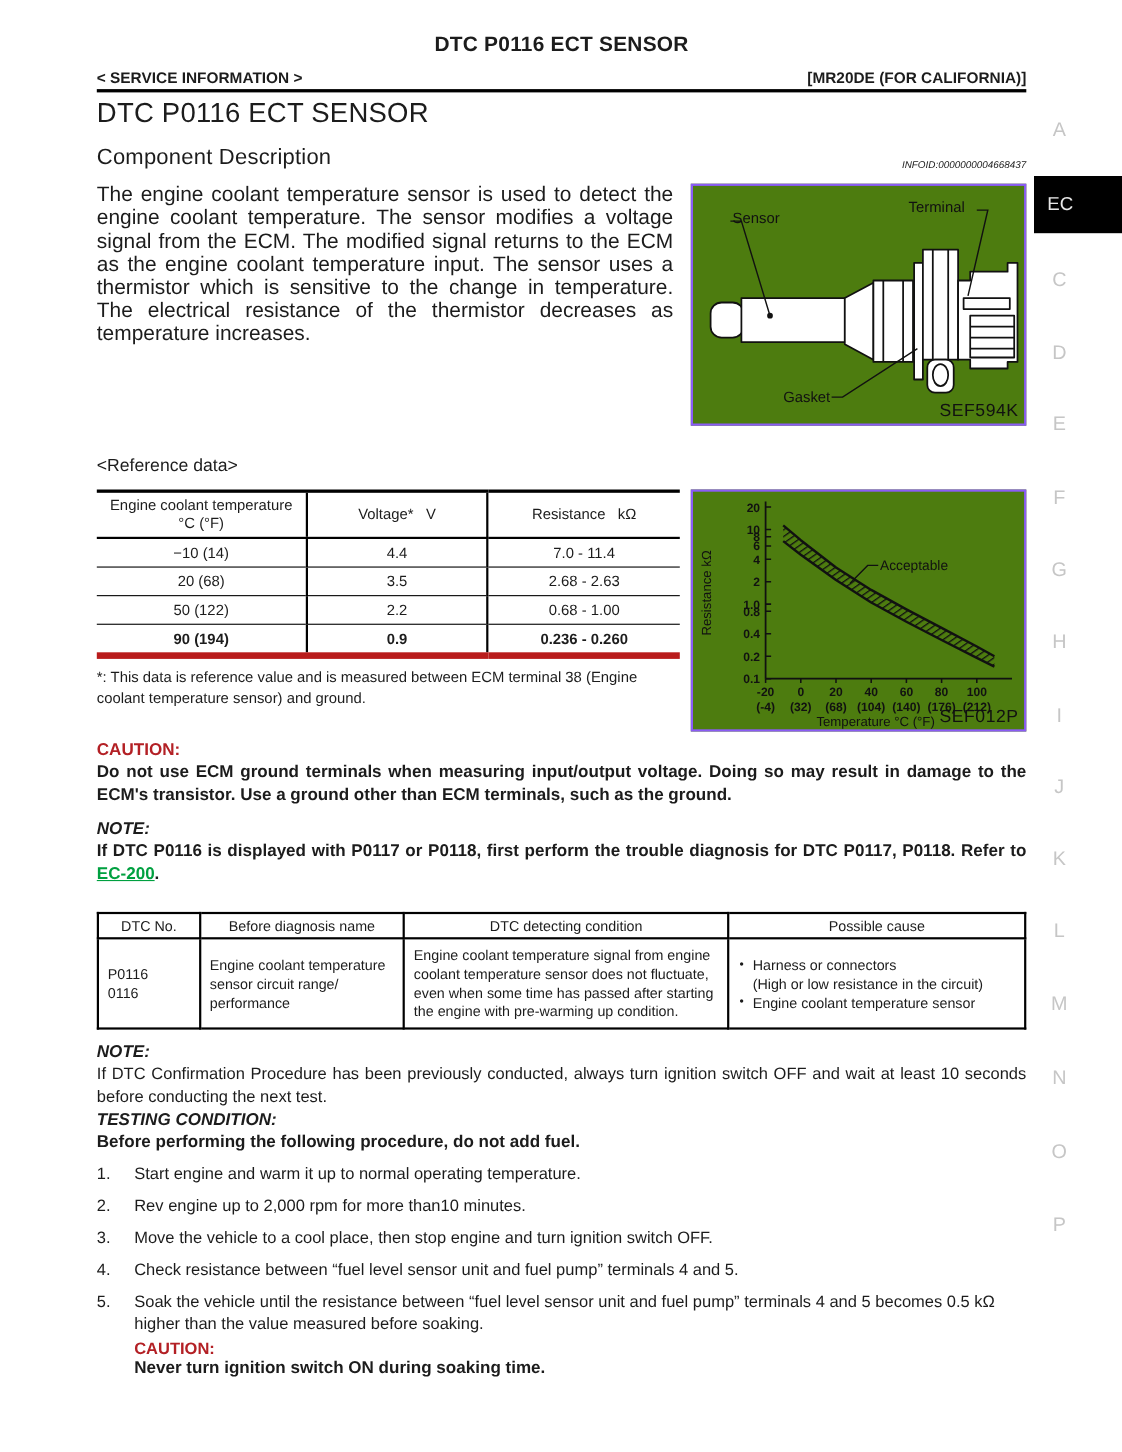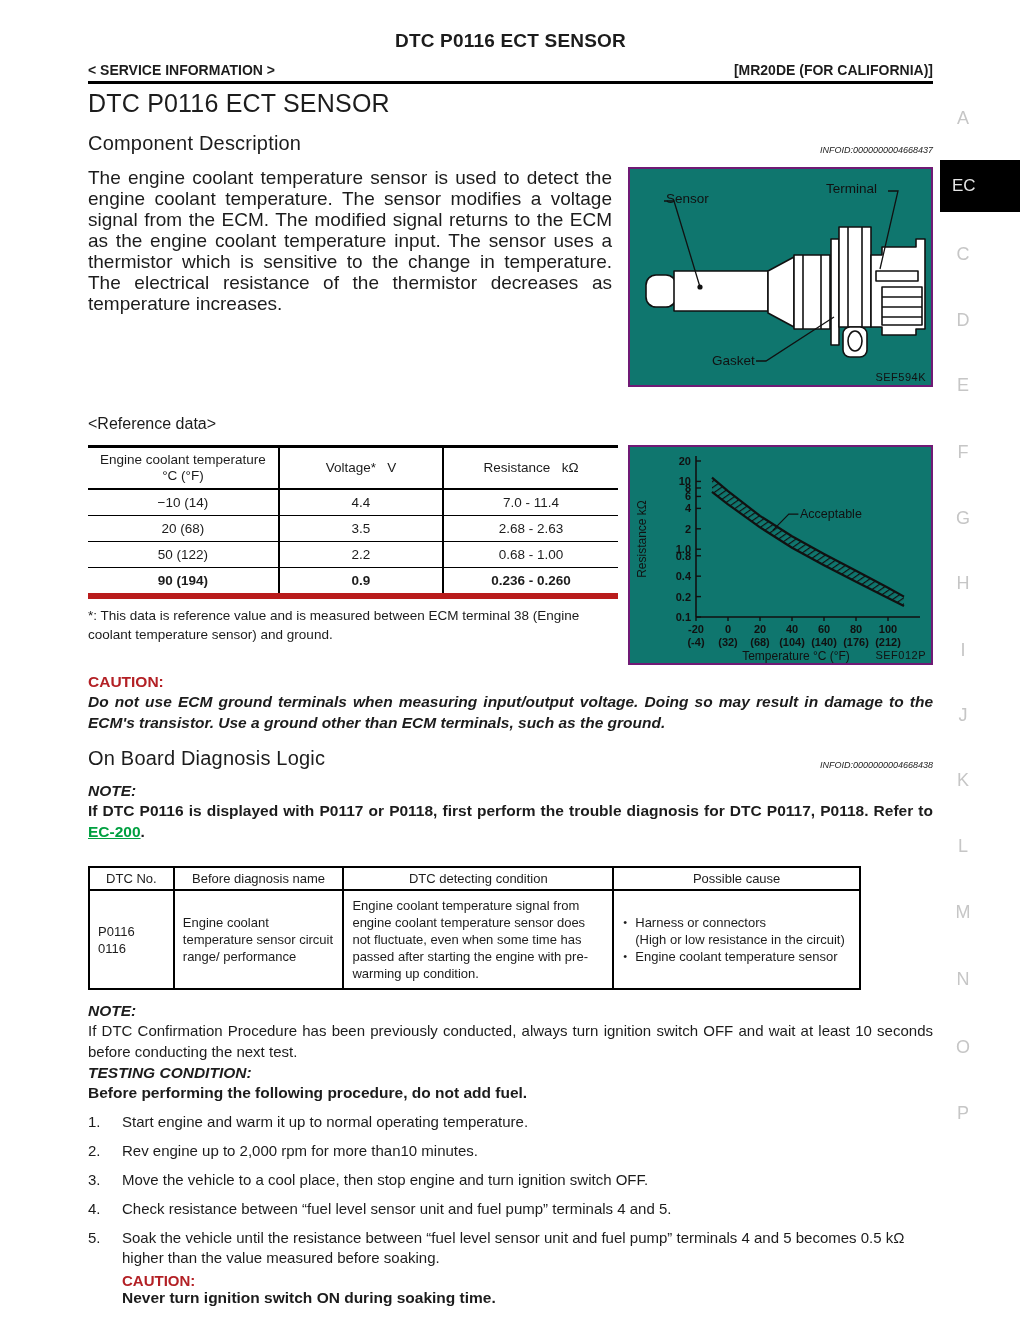--- a/index.html
+++ b/index.html
@@ -13,47 +13,47 @@
   .rule{height:3px;background:#000;margin-top:3px;}
   .h1{font-size:25px;font-weight:400;margin-top:5px;letter-spacing:.2px;}
 
   .section-head{display:flex;justify-content:space-between;align-items:flex-end;margin-top:14px;}
   .section-head h2{margin:0;font-size:20px;font-weight:400;letter-spacing:.2px;}
   .infoid{font-size:9px;font-style:italic;color:#222;}
 
   
   .cd-row{display:flex;margin-top:12px;}
   .body-par{width:524px;font-size:19px;line-height:21px;text-align:justify;margin:0;}
-  .figure{width:301px;height:216px;border:2px solid #701a75;position:relative;margin-left:auto;background:#0f766e;}
+  .figure{width:301px;height:216px;border:2px solid #8b5cf6;position:relative;margin-left:auto;background:#4d7c0f;}
   .figure svg{position:absolute;left:0;top:0;}
   .fig-label{position:absolute;font-size:13.5px;color:#111;}
-  .fig-code{position:absolute;right:5px;bottom:2px;font-size:11px;letter-spacing:.5px;color:#111;}
+  .fig-code{position:absolute;right:5px;bottom:2px;font-size:16px;letter-spacing:.5px;color:#111;}
 
   
   .ref-head{margin-top:28px;font-size:16px;font-weight:normal;}
   .ref-row{display:flex;margin-top:12px;}
   .ref-left{width:530px;}
   table.ref{border-collapse:collapse;width:530px;font-size:13.5px;}
   table.ref th{border-top:3px solid #000;border-bottom:2px solid #000;font-weight:400;
                padding:4px 4px;white-space:pre-wrap;line-height:16px;}
   table.ref td{border-top:1px solid #000;padding:5px 4px;text-align:center;}
   table.ref tr:last-child td{border-bottom:6px solid #b91c1c;font-weight:bold;}
   table.ref .vsep{border-left:2px solid #000;border-right:2px solid #000;}
   .footnote{font-size:13.5px;line-height:19px;margin-top:7px;}
 
   .caution-label{color:#b32025;font-weight:bold;font-size:15.5px;margin-top:8px;}
-  .caution-text{font-weight:bold;font-size:15.5px;line-height:21px;text-align:justify;font-style:italic;}
+  .caution-text{font-weight:bold;font-size:15.5px;line-height:21px;text-align:justify;}
 
   .note-label{font-weight:bold;font-size:15.5px;margin-top:12px;font-style:italic;}
   .note-bold{font-weight:bold;font-size:15.5px;line-height:21px;text-align:justify;}
   .note-reg{font-size:15px;line-height:21px;text-align:justify;}
   a.ec-link{color:#00a040;font-weight:bold;text-decoration:underline;cursor:pointer;}
 
   
-  table.dtc{border-collapse:collapse;width:773px;font-size:13px;margin-top:24px;}
+  table.dtc{border-collapse:collapse;width:845px;font-size:13px;margin-top:24px;}
   table.dtc th{border:2px solid #000;font-weight:400;padding:3px 4px;}
   table.dtc td{border:2px solid #000;padding:6px 8px;vertical-align:middle;line-height:17px;}
   td.pre{white-space:pre-line;margin-left:13px;}
   ul.causes{margin:0;padding:0;list-style:none;}
   ul.causes li{padding-left:13px;position:relative;white-space:pre-line;}
   ul.causes li::before{content:"•";position:absolute;left:1px;top:0;font-size:11px;}
 
   
   .steps{margin-top:6px;}
   .step{display:flex;font-size:15px;line-height:20px;margin-top:9px;}
@@ -222,24 +222,20 @@
             <polyline points="142.8,83.30597075025173 158.8,67.05124441344172 168.4,67.05124441344172" fill="none" stroke="#111" stroke-width="1.2"></polyline>
             <text x="170" y="71.05124441344172" font-size="12.5" fill="#111">Acceptable</text>
           </svg>
         <span class="fig-code">SEF012P</span>
       </div>
     </div>
 
     <div class="caution-label">CAUTION:</div>
     <div class="caution-text">Do not use ECM ground terminals when measuring input/output voltage. Doing so may result in damage to the ECM's transistor. Use a ground other than ECM terminals, such as the ground.</div>
 
-    <div class="section-head">
-      <h2>On Board Diagnosis Logic</h2>
-      <span class="infoid">INFOID:0000000004668438</span>
-    </div>
     <div class="note-label">NOTE:</div>
     <div class="note-bold"><span>If DTC P0116 is displayed with P0117 or P0118, first perform the trouble diagnosis for DTC P0117, P0118. Refer to </span><a class="ec-link">EC-200</a><span>.</span></div>
 
     <table class="dtc">
       <tbody>
           <tr>
         <th style="width:11%">DTC No.</th>
         <th style="width:22%">Before diagnosis name</th>
         <th style="width:35%">DTC detecting condition</th>
         <th>Possible cause</th>

